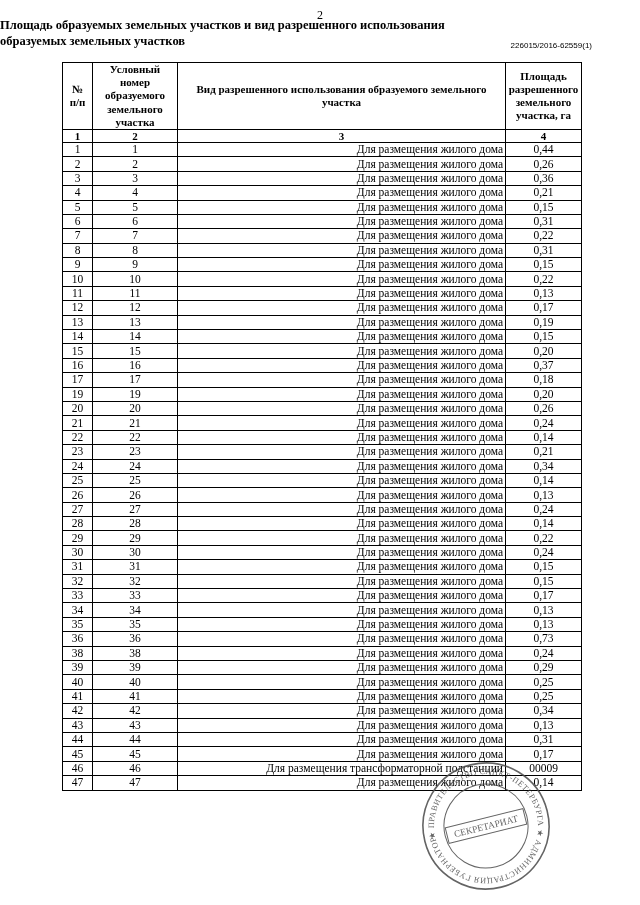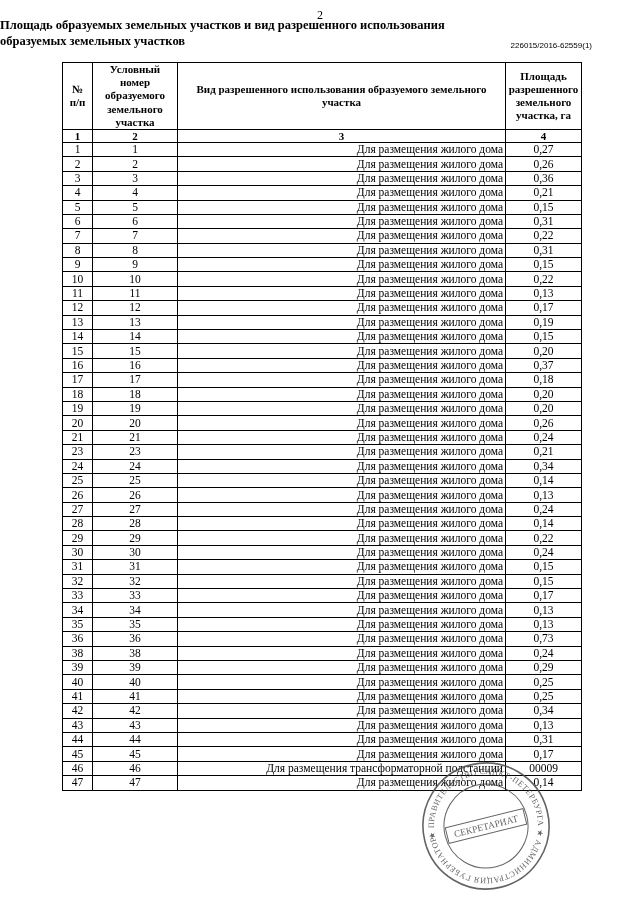--- a/index.html
+++ b/index.html
@@ -123,21 +123,21 @@
           <th>2</th>
           <th>3</th>
           <th>4</th>
         </tr>
       </thead>
       <tbody>
           <tr>
             <td>1</td>
             <td>1</td>
             <td>Для размещения жилого дома</td>
-            <td>0,27</td>
+            <td>0,44</td>
           </tr>
           <tr>
             <td>2</td>
             <td>2</td>
             <td>Для размещения жилого дома</td>
             <td>0,26</td>
           </tr>
           <tr>
             <td>3</td>
             <td>3</td>
@@ -222,42 +222,42 @@
             <td>Для размещения жилого дома</td>
             <td>0,37</td>
           </tr>
           <tr>
             <td>17</td>
             <td>17</td>
             <td>Для размещения жилого дома</td>
             <td>0,18</td>
           </tr>
           <tr>
-            <td>18</td>
-            <td>18</td>
-            <td>Для размещения жилого дома</td>
-            <td>0,20</td>
-          </tr>
-          <tr>
             <td>19</td>
             <td>19</td>
             <td>Для размещения жилого дома</td>
             <td>0,20</td>
           </tr>
           <tr>
             <td>20</td>
             <td>20</td>
             <td>Для размещения жилого дома</td>
             <td>0,26</td>
           </tr>
           <tr>
             <td>21</td>
             <td>21</td>
             <td>Для размещения жилого дома</td>
             <td>0,24</td>
+          </tr>
+          <tr>
+            <td>22</td>
+            <td>22</td>
+            <td>Для размещения жилого дома</td>
+            <td>0,14</td>
           </tr>
           <tr>
             <td>23</td>
             <td>23</td>
             <td>Для размещения жилого дома</td>
             <td>0,21</td>
           </tr>
           <tr>
             <td>24</td>
             <td>24</td>

